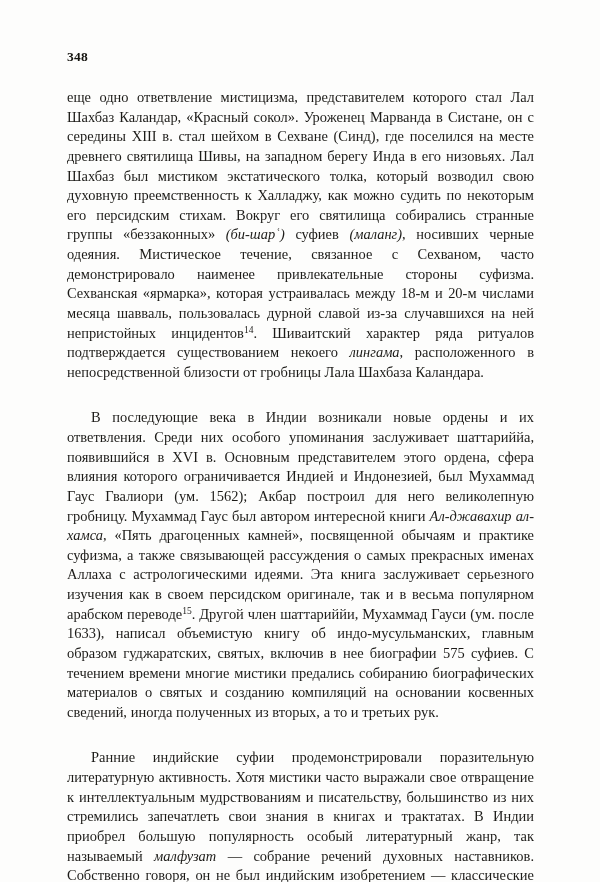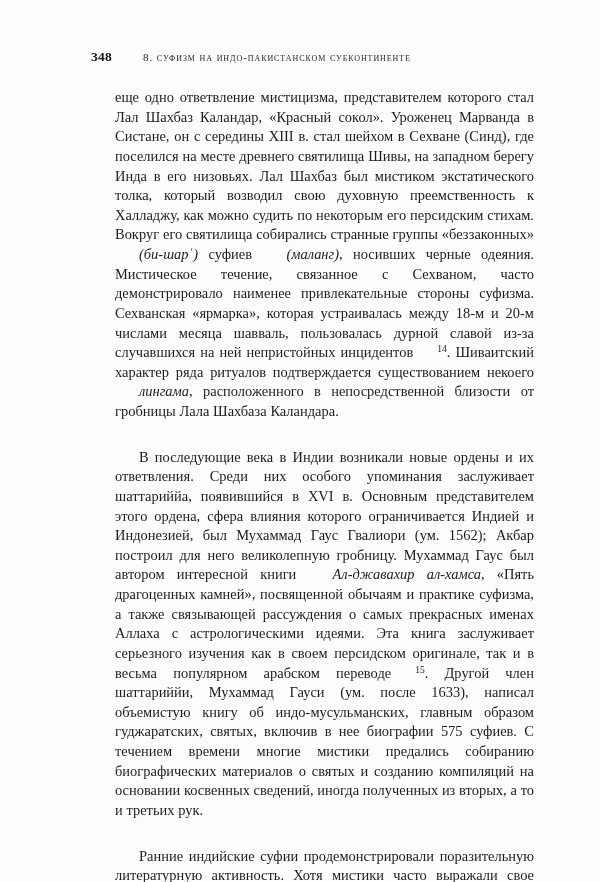--- a/index.html
+++ b/index.html
@@ -1,15 +1,15 @@
 <!DOCTYPE html>
 <html><head>
 <meta charset="utf-8">
 <style>
-  * { box-sizing: border-box; padding-left: 24px; }
+  * { box-sizing: border-box; }
   html, body {
     margin: 0;
     padding: 0;
   }
   body {
     width: 600px;
     height: 882px;
     background: #fdfdfc;
     font-family: "Liberation Serif", "DejaVu Serif", serif;
     color: #1b1b1b;
@@ -91,21 +91,20 @@
     letter-spacing: 0;
   }
 </style>
 </head>
 <body>
 
 <div class="page" style="width: 600px; height: 882px; background: rgb(253, 253, 252);">
 
   <div class="running-head">
     <span class="folio">348</span>
-    <span class="head-title">8. Суфизм на индо-пакистанском субконтиненте</span>
   </div>
 
   <div class="textblock" id="textblock">
       <p>еще одно ответвление мистицизма, представителем которого стал Лал Шахбаз Каландар, «Красный сокол». Уроженец Марванда в Систане, он с середины XIII в. стал шейхом в Сехване (Синд), где поселился на месте древнего святилища Шивы, на западном берегу Инда в его низовьях. Лал Шахбаз был мистиком экстатического толка, который возводил свою духовную преемственность к Халладжу, как можно судить по некоторым его персидским стихам. Вокруг его святилища собирались странные группы «беззаконных» <em>(би-шарʿ)</em> суфиев <em>(маланг)</em>, носивших черные одеяния. Мистическое течение, связанное с Сехваном, часто демонстрировало наименее привлекательные стороны суфизма. Сехванская «ярмарка», которая устраивалась между 18-м и 20-м числами месяца шавваль, пользовалась дурной славой из-за случавшихся на ней непристойных инцидентов<sup>14</sup>. Шиваитский характер ряда ритуалов подтверждается существованием некоего <em>лингама</em>, расположенного в непосредственной близости от гробницы Лала Шахбаза Каландара.</p>
       <p class="indent">В последующие века в Индии возникали новые ордены и их ответвления. Среди них особого упоминания заслуживает шаттариййа, появившийся в XVI в. Основным представителем этого ордена, сфера влияния которого ограничивается Индией и Индонезией, был Мухаммад Гаус Гвалиори (ум. 1562); Акбар построил для него великолепную гробницу. Мухаммад Гаус был автором интересной книги <em>Ал-джавахир ал-хамса</em>, «Пять драгоценных камней», посвященной обычаям и практике суфизма, а также связывающей рассуждения о самых прекрасных именах Аллаха с астрологическими идеями. Эта книга заслуживает серьезного изучения как в своем персидском оригинале, так и в весьма популярном арабском переводе<sup>15</sup>. Другой член шаттариййи, Мухаммад Гауси (ум. после 1633), написал объемистую книгу об индо-мусульманских, главным образом гуджаратских, святых, включив в нее биографии 575 суфиев. С течением времени многие мистики предались собиранию биографических материалов о святых и созданию компиляций на основании косвенных сведений, иногда полученных из вторых, а то и третьих рук.</p>
       <p class="indent">Ранние индийские суфии продемонстрировали поразительную литературную активность. Хотя мистики часто выражали свое отвращение к интеллектуальным мудрствованиям и писательству, большинство из них стремились запечатлеть свои знания в книгах и трактатах. В Индии приобрел большую популярность особый литературный жанр, так называемый <em>малфузат</em> — собрание речений духовных наставников. Собственно говоря, он не был индийским изобретением — классические пособия по суфизму в большой степени состоят</p>
     </div>
 
 </div>
 

